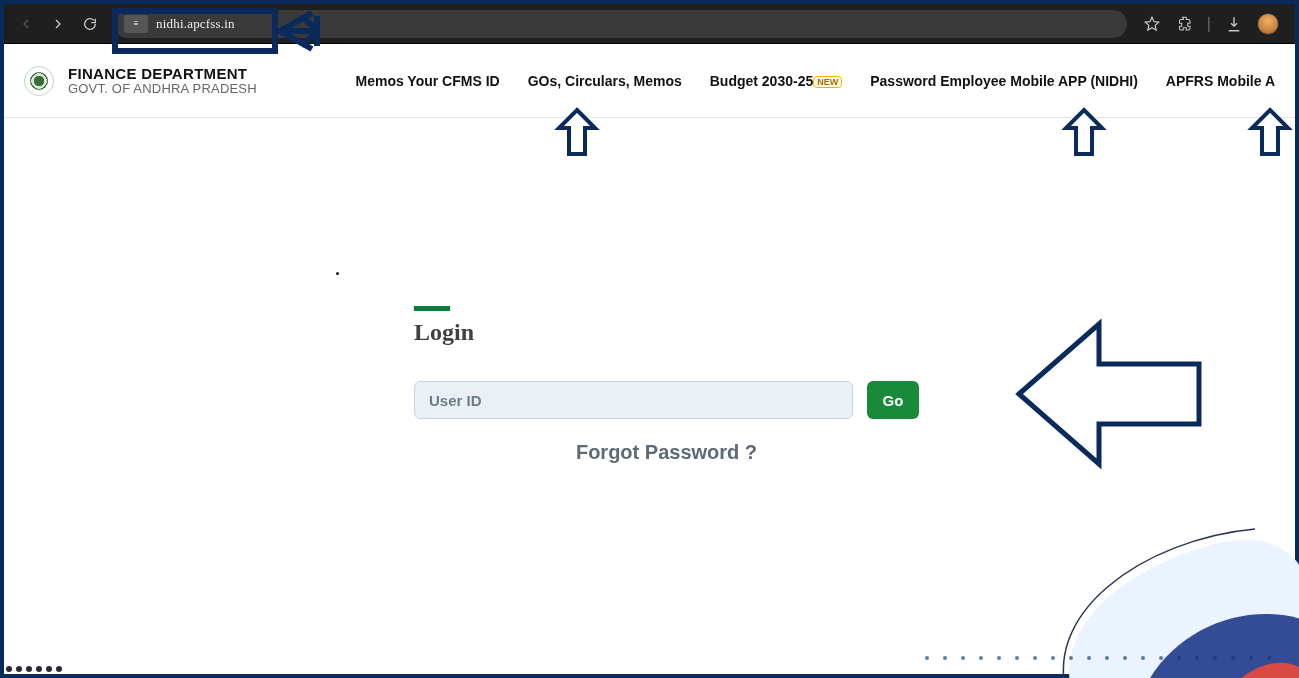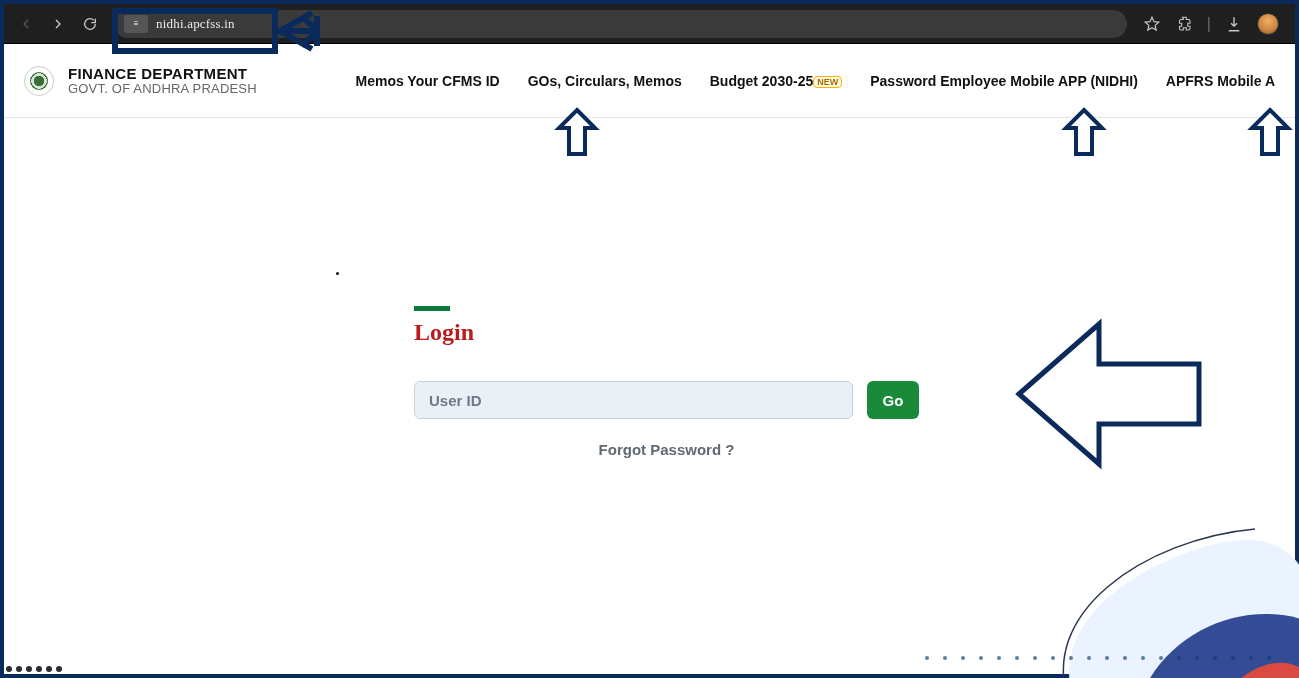--- a/index.html
+++ b/index.html
@@ -77,32 +77,32 @@
 
   .nav { margin-left: auto; display:flex; align-items:center; gap: 28px; white-space: nowrap; }
   .nav a { color:#111; font-weight:700; font-size:14px; text-decoration:none; }
   .nav .pill { display:inline-block; font-size:9px; font-weight:800; color:#a56b00; border:1px solid #ffb000; border-radius:4px; padding:0 3px; background:#fffde6; transform: translateY(-1px); }
 
   .page-body { position: relative; height: calc(100% - 114px); background: #fff; }
 
   
   .login { position:absolute; left:410px; top:188px; width: 505px; }
   .login .accent { width:36px; height:5px; background:#0e7a3a; margin-bottom:8px; }
-  .login h2 { font-family: Georgia, 'Times New Roman', serif; font-weight:600; font-size:24px; color:#b91c1c; margin-bottom:22px; }
+  .login h2 { font-family: Georgia, 'Times New Roman', serif; font-weight:600; font-size:24px; color:#404040; margin-bottom:22px; }
   .login .row { display:flex; gap:14px; align-items:center;margin-top:35px; }
   .login input {
     flex:1; height:38px; border:1px solid #c9d2dc; background:#eaf0f6; border-radius:6px;
     padding:0 14px; font-size:15px; color:#333;
   }
   .login input::placeholder { color:#6c7a89; font-weight:600; }
   .login .go {
     height:38px; width:52px; background:#188a3a; color:#fff; border:none; border-radius:6px;
     font-weight:700; font-size:15px; cursor:pointer;
   }
-  .login .forgot { text-align:center; margin-top:22px; color:#5f6a74; font-size:15px; font-weight:600; cursor:pointer; }
+  .login .forgot { text-align:center; margin-top:22px; color:#5f6a74; font-size:20px; font-weight:600; cursor:pointer; }
 
   
   .dot { position:absolute; left:332px; top:154px; width:3px; height:3px; background:#111; border-radius:50%; }
 
   
   .ann { position:absolute; stroke:#0b2a5c; fill:none; }
   .ann.small svg { width:56px; height:56px; }
   .ann.big svg { width:200px; height:170px; }
   .ann svg * { stroke:#0b2a5c; stroke-width:4; fill:#fff; }
   .ann.big svg * { stroke-width:5; }

